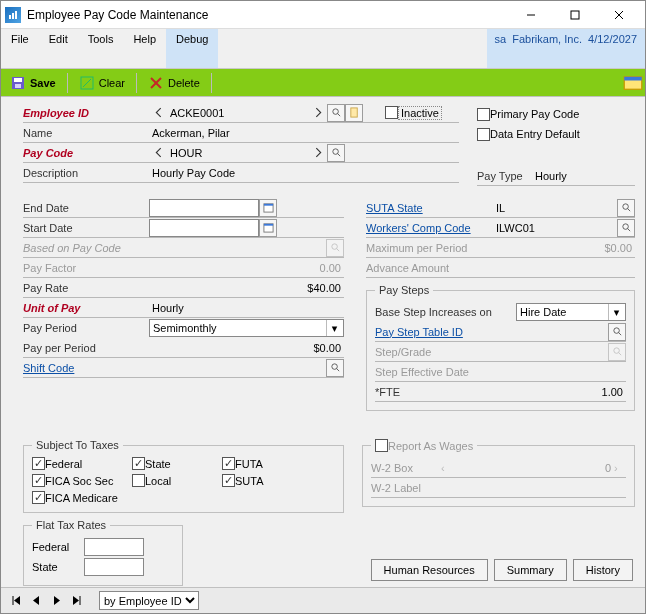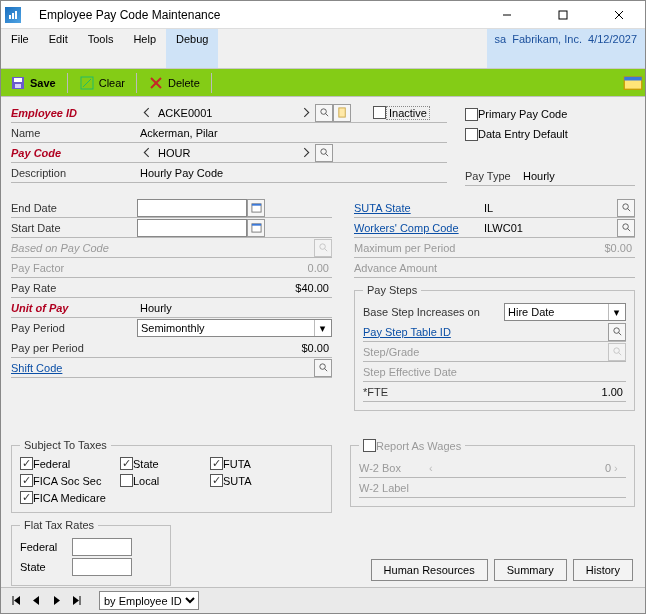--- a/index.html
+++ b/index.html
@@ -1,33 +1,33 @@
 <!DOCTYPE html>
 <html><head>
 <meta charset="utf-8">
 <style>
   * { box-sizing: border-box; font-family: "Segoe UI", Tahoma, sans-serif; font-size: 11px; }
   body { margin:0; background:#fff; }
   .window { width:646px; height:614px; border:1px solid #888; display:flex; flex-direction:column; background:#f0f0f0; }
-  .titlebar { height:28px; background:#fff; display:flex; align-items:center; padding:0 4px; border-bottom:1px solid #ddd;gap:12px;}
+  .titlebar { height:28px; background:#fff; display:flex; align-items:center; padding:0 4px; border-bottom:1px solid #ddd;}
   .titlebar .icon { width:16px; height:16px; background:linear-gradient(135deg,#1a6fbf 0%,#4fa3e3 100%); margin-right:6px; display:flex; align-items:center; justify-content:center;}
   .titlebar .icon svg { width:10px; height:10px; }
   .titlebar .title { flex:1; color:#000; font-size:12px;}
   .winbtn { width:44px; height:26px; display:flex; align-items:center; justify-content:center; color:#333;}
   .menubar { height:40px; display:flex; align-items:stretch; background:#f0f0f0; border-bottom:1px solid #c9c9c9;}
   .menubar .item { padding:4px 10px 0 10px; cursor:default;}
   .menubar .item.debug { background:#cfe3f7;}
   .menubar .spacer{flex:1;}
   .menubar .context { padding:4px 8px 0 8px; color:#1a4f9c; background:#cfe3f7;}
   .toolbar { height:28px; display:flex; align-items:center; background:#84cc16; border-bottom:1px solid #c0c0c0; padding:0 2px; gap:2px;}
   .tbtn { display:flex; align-items:center; gap:4px; padding:2px 6px; border:1px solid transparent; border-radius:2px; cursor:default;}
   .tbtn .ic { width:16px; height:16px; display:flex; align-items:center; justify-content:center;}
   .tsep{ width:1px; height:20px; background:#bbb; margin:0 2px;}
   .toolbar .rightic{ margin-left:auto; width:20px; height:20px; display:flex;align-items:center;justify-content:center;}
-  .body { flex:1; position:relative; background:#f0f0f0; padding:6px 10px 4px 10px; overflow:hidden;}
+  .body { flex:1; position:relative; background:#f0f0f0; padding:6px 10px 4px 10px; overflow:hidden;margin-left:12px;}
   .row { display:flex; align-items:center; height:20px; margin-bottom:0px;}
   .lbl { width:126px; color:#333; }
   .lbl.req { color:#b00020; font-style:italic; font-weight:bold;}
   .lbl.link { color:#0b4fa6; text-decoration:underline; cursor:pointer;}
   .lbl.dis { color:#9a9a9a; font-style:italic;}
   .inp { height:18px; border:1px solid #888; background:#fff; padding:0 3px; }
   .inpv { height:18px; padding:0 3px; display:flex; align-items:center;}
   .inpv.right{ justify-content:flex-end;}
   .iconbtn { width:18px; height:18px; border:1px solid #9c9c9c; background:#f6f6f6; display:flex; align-items:center; justify-content:center; cursor:default;}
   .iconbtn svg{width:11px;height:11px;}

